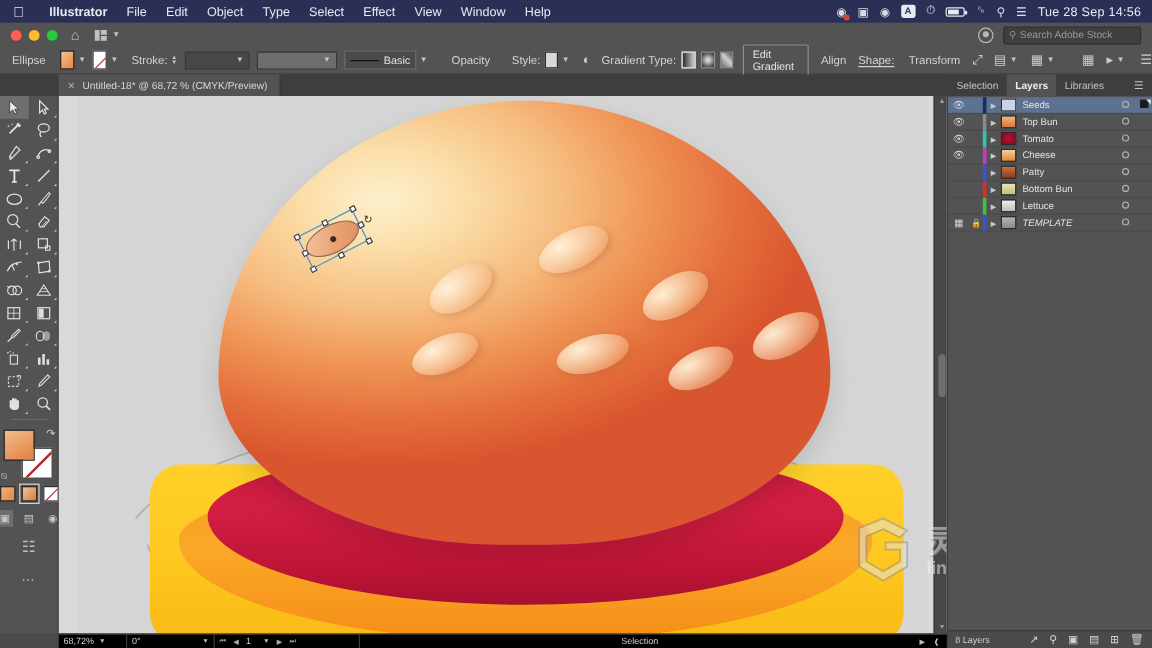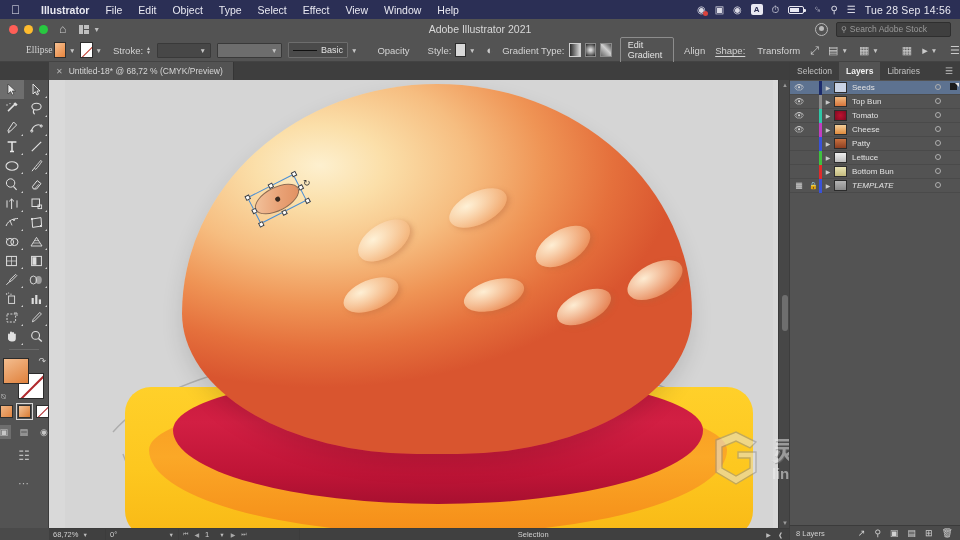--- a/index.html
+++ b/index.html
@@ -69,21 +69,21 @@
   }
   .search-box .mag { font-size: 8px; }
 
   
   .ctrlbar {
     position: absolute; top: 39px; left: 0; width: 960px; height: 23px;
     background: #535353; border-bottom: 1px solid #434343;
     display: flex; align-items: center; font-size: 9.5px; color: #d5d5d5;
   }
   .ctrlbar .lbl { color: #d3d3d3; white-space: nowrap; }
-  .sel-type { padding-left: 26px; width: 64px; font-family: Liberation Serif, serif; }
+  .sel-type { padding-left: 10px; width: 64px; }
   .sw {
     width: 16px; height: 16px; border: 1px solid #2d2d2d; display:inline-block; vertical-align: middle;
   }
   .sw-fill { background: linear-gradient(135deg,#f6c193,#e8843c); }
   .sw-none { background: #fff; position: relative; overflow: hidden; }
   .sw-none::after {
     content: ""; position: absolute; left: -3px; top: 7px; width: 22px; height: 1.4px;
     background: #c0392b; transform: rotate(-45deg);
   }
   .dd { font-size: 6.5px; color: #c6c6c6; margin: 0 5px 0 3px; }
@@ -278,21 +278,21 @@
     position: absolute; bottom: 0; left: 0; width: 171px; height: 15px;
     background: #4a4a4a; border-top: 1px solid #3b3b3b;
     display: flex; align-items: center; font-size: 7.5px; color: #cfcfcf;
   }
   .panelfooter .cnt { padding-left: 6px; }
   .panelfooter .ficons { margin-left: auto; display:flex; gap: 9px; padding-right: 8px; font-size: 9px; color:#d2d2d2;}
 
   
   .statusbar {
     position: absolute; left: 49px; top: 528px; width: 740px; height: 12px;
-    background: #404040; border-top: 1px solid #3c3c3c;
+    background: #000000; border-top: 1px solid #3c3c3c;
     display: flex; align-items: center; font-size: 7.5px; color: #d0d0d0;
   }
   .sb-cell { display:flex; align-items:center; height:12px; padding: 0 4px; }
   .sb-sep { width:1px; height:12px; background:#3c3c3c; }
   .sb-arrow { font-size: 5.5px; color:#bfbfbf; margin-left: 4px;}
   .sb-nav { display:flex; align-items:center; gap:6px; color:#a8a8a8; font-size:6px;}
   .sb-status { flex:1; text-align:center; }
   .sb-right { display:flex; align-items:center; gap:7px; padding-right:6px; color:#bdbdbd; font-size:6px;}
   .corner-left { position:absolute; left:0; top:528px; width:49px; height:12px; background:#4a4a4a;}
 </style>
@@ -335,21 +335,20 @@
     </div>
     <span class="tb-home">⌂</span>
     <span class="tb-grid">
       <span class="gridicon">
           <span></span>
           <span></span>
           <span></span>
         </span>
       <span class="chev">▼</span>
     </span>
-    <div class="app-title">Adobe Illustrator 2021</div>
     <div class="tb-right">
       <span class="avatar-ic"></span>
       <span class="search-box">
         <span class="mag">⚲</span>
         <span>Search Adobe Stock</span>
       </span>
     </div>
   </div>
 
   <div class="ctrlbar">
@@ -765,35 +764,35 @@
         <span class="lr-arrow">▶</span>
         <span class="lr-thumb" style="background:linear-gradient(180deg,#c9713f,#8c3f22)"></span>
         <span class="lr-name">Patty</span>
         <span class="lr-target"><i class="ring"></i></span>
         <span class="lr-sel"></span>
       </div>
 
       <div class="layerrow">
         <span class="lr-eye"></span>
         <span class="lr-lock"></span>
+        <span class="lr-color" style="background:#e02b2b"></span>
+        <span class="lr-arrow">▶</span>
+        <span class="lr-thumb" style="background:linear-gradient(180deg,#e8e3b4,#c4bb7e)"></span>
+        <span class="lr-name">Bottom Bun</span>
+        <span class="lr-target"><i class="ring"></i></span>
+        <span class="lr-sel"></span>
+      </div>
+
+      <div class="layerrow">
+        <span class="lr-eye"></span>
+        <span class="lr-lock"></span>
         <span class="lr-color" style="background:#3fc03f"></span>
         <span class="lr-arrow">▶</span>
         <span class="lr-thumb" style="background:linear-gradient(180deg,#efefef,#bdbdbd)"></span>
         <span class="lr-name">Lettuce</span>
-        <span class="lr-target"><i class="ring"></i></span>
-        <span class="lr-sel"></span>
-      </div>
-
-      <div class="layerrow">
-        <span class="lr-eye"></span>
-        <span class="lr-lock"></span>
-        <span class="lr-color" style="background:#e02b2b"></span>
-        <span class="lr-arrow">▶</span>
-        <span class="lr-thumb" style="background:linear-gradient(180deg,#e8e3b4,#c4bb7e)"></span>
-        <span class="lr-name">Bottom Bun</span>
         <span class="lr-target"><i class="ring"></i></span>
         <span class="lr-sel"></span>
       </div>
 
       <div class="layerrow">
         <span class="lr-eye">▦</span>
         <span class="lr-lock">🔒</span>
         <span class="lr-color" style="background:#3a52d8"></span>
         <span class="lr-arrow">▶</span>
         <span class="lr-thumb" style="background:linear-gradient(180deg,#b4b4b4,#8a8a8a)"></span>

